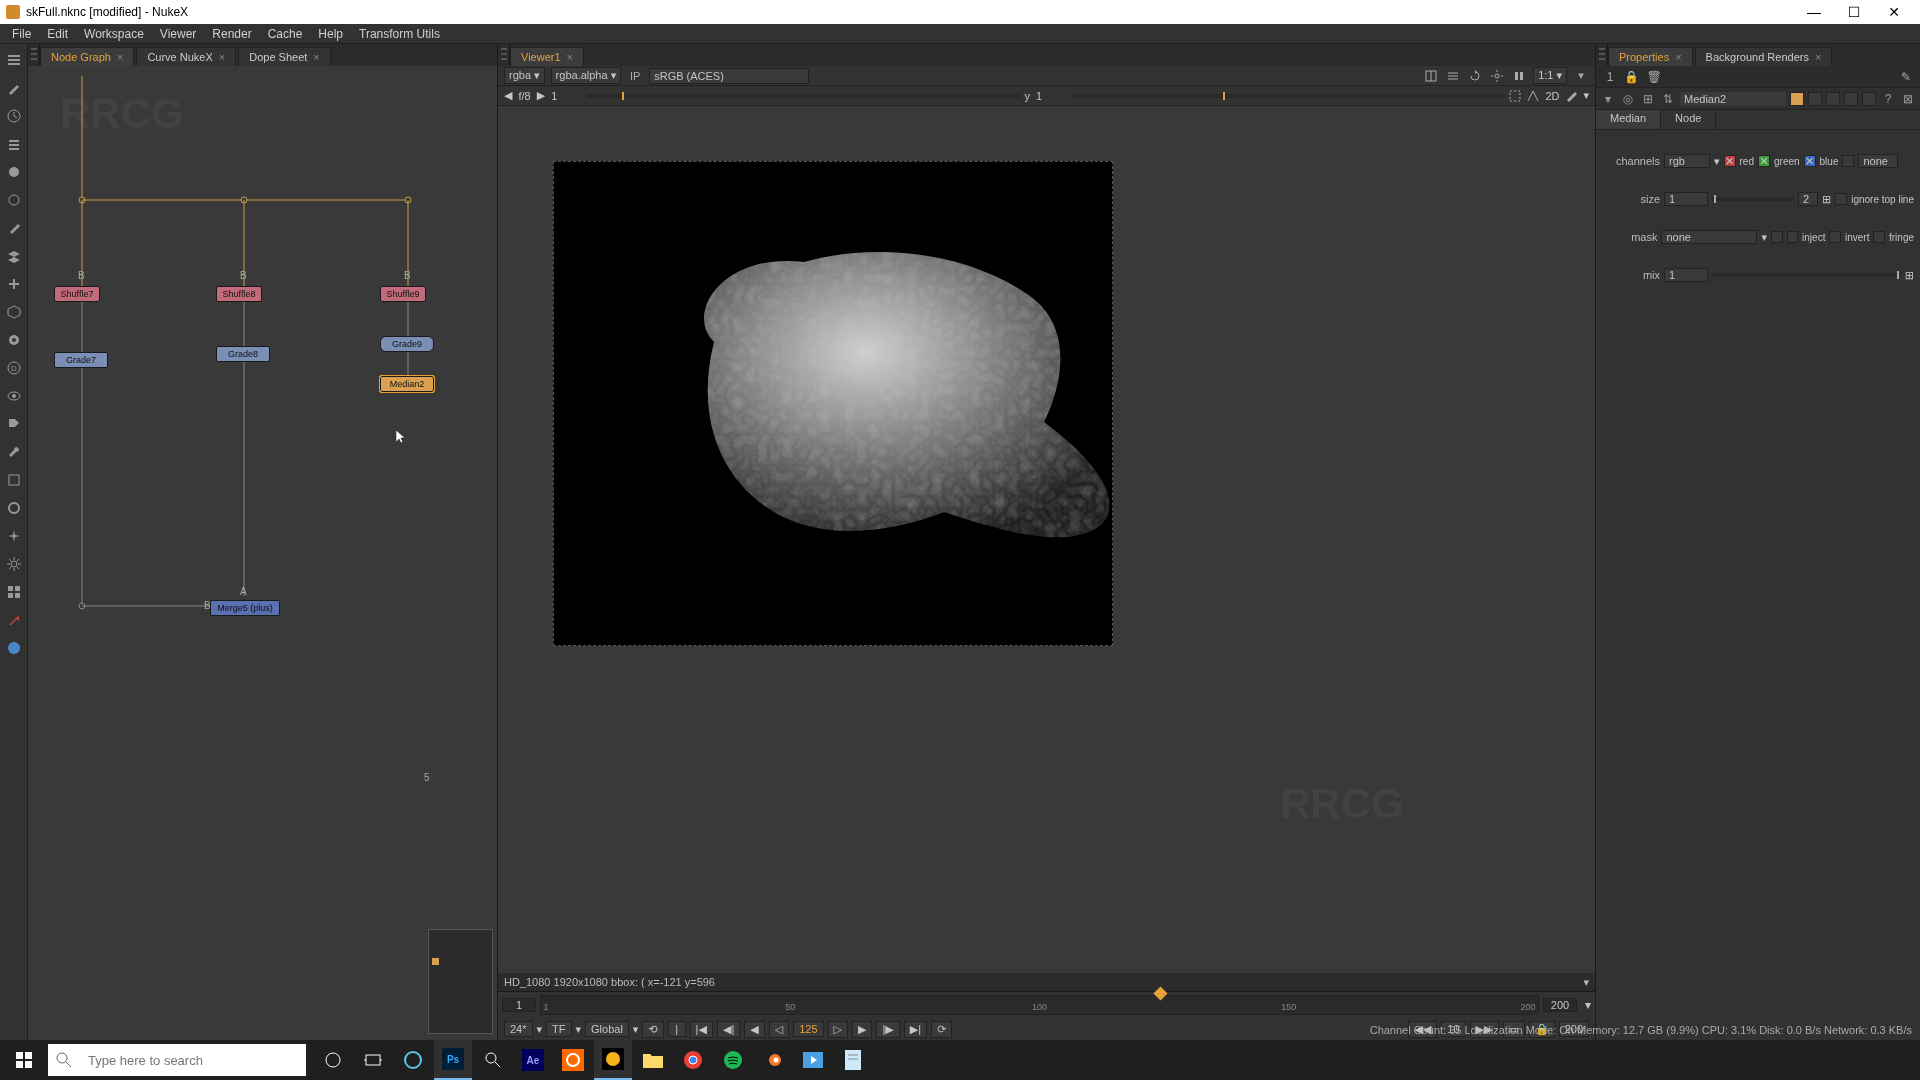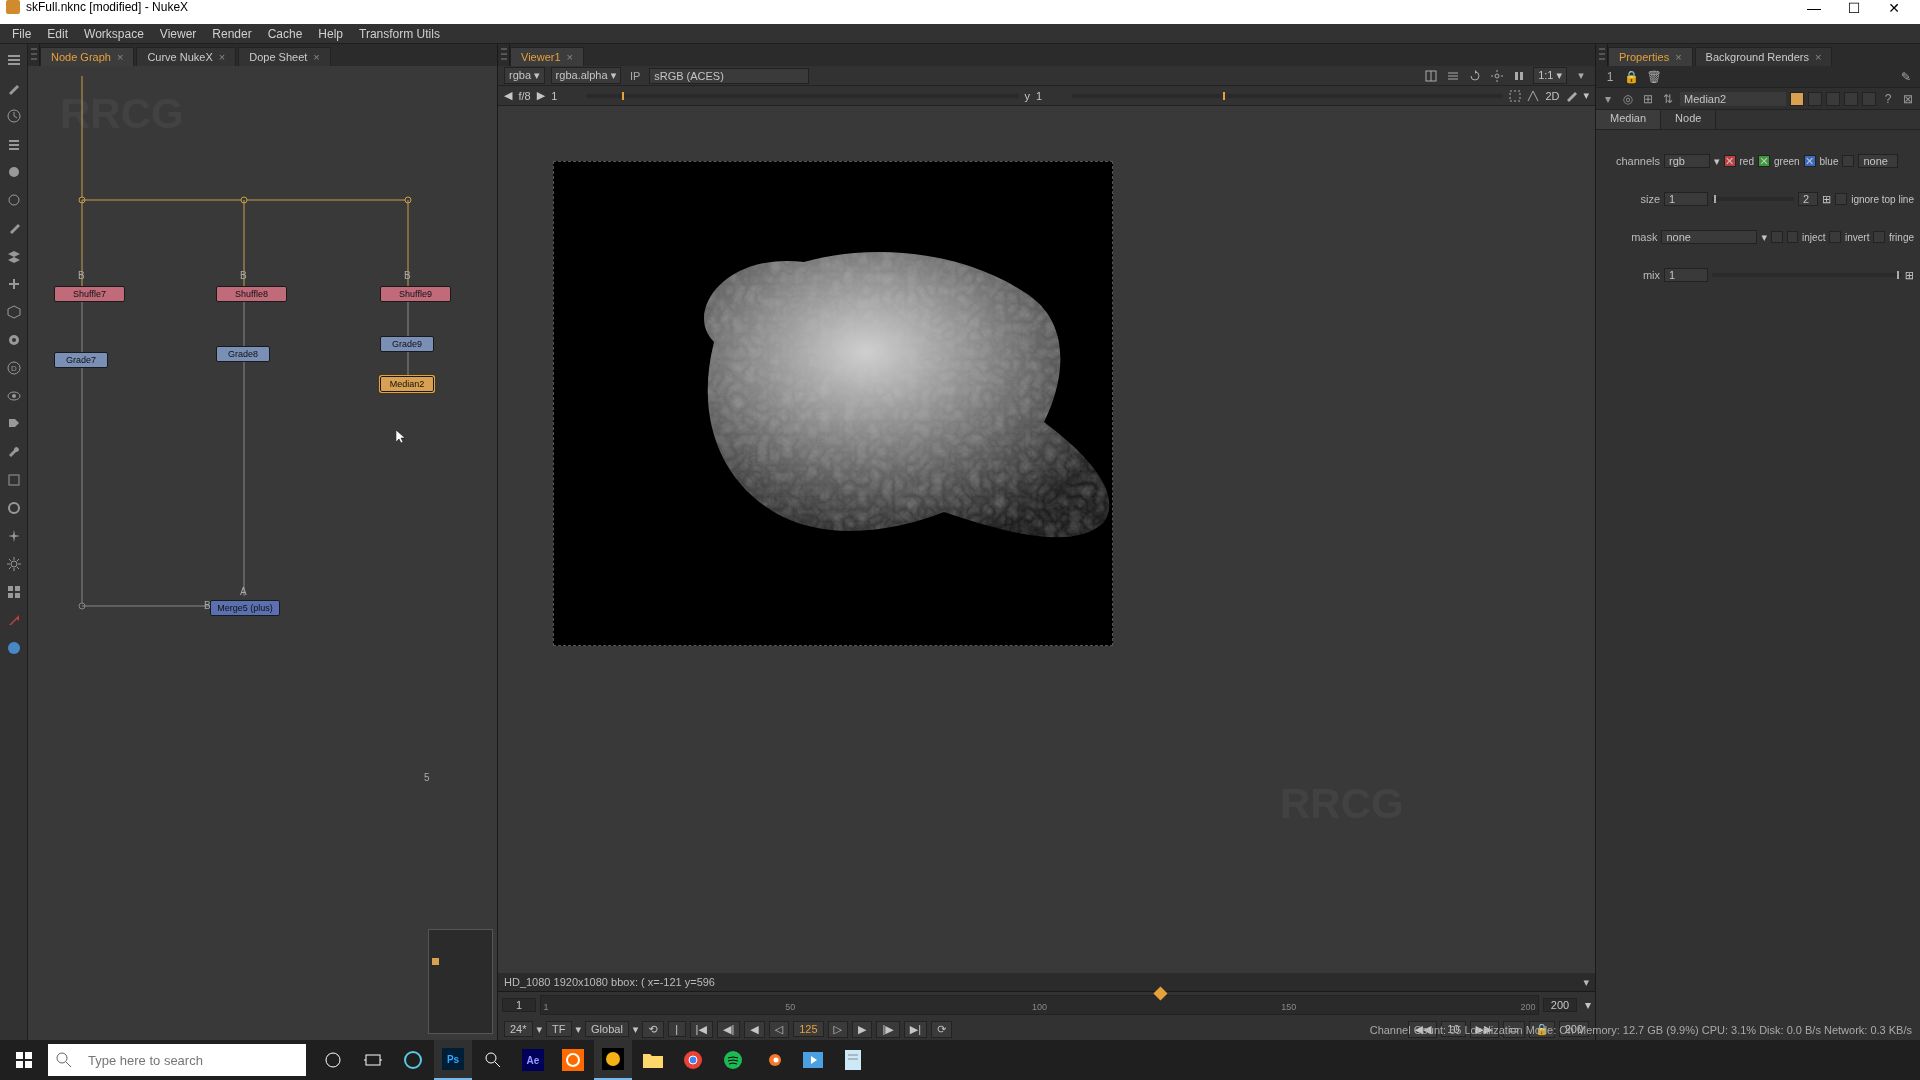--- a/index.html
+++ b/index.html
@@ -1,19 +1,19 @@
 <!DOCTYPE html>
 <html><head>
 <meta charset="utf-8">
 <style>
 * { margin: 0; padding: 0; box-sizing: border-box; font-family: "Segoe UI", Arial, sans-serif; }
 html, body { width: 1920px; height: 1080px; background: #393939; color: #c5c5c5; overflow: hidden; font-size: 12px; }
 
 
-.titlebar { height: 24px; background: #fff; color: #000; display: flex; padding: 0 6px; }
+.titlebar { height: 24px; background: #fff; color: #000; display: flex; align-items: center; padding: 0 6px; }
 .titlebar .icon { width: 14px; height: 14px; background: #d08c2c; border-radius: 2px; margin-right: 6px; }
 .titlebar .title { flex: 1; font-size: 12px; }
 .titlebar .winbtn { width: 40px; text-align: center; font-size: 14px; cursor: pointer; }
 
 
 .menubar { height: 20px; background: #323232; display: flex; align-items: center; padding: 0 4px; border-bottom: 1px solid #1e1e1e; }
 .menubar .item { padding: 10px 8px; font-size: 12px; color: #d0d0d0; cursor: pointer; }
 
 
 .main { display: flex; height: calc(100% - 24px - 20px - 40px); }
@@ -28,21 +28,21 @@
 .panel-tab.active { background: #3c3c3c; color: #e5a13a; }
 .panel-tab .close { margin-left: 6px; color: #888; }
 .panel-handle { width: 12px; background: #2b2b2b; border-right: 1px solid #1a1a1a; display: flex; flex-direction: column; align-items: center; padding-top: 4px; gap: 3px; }
 .panel-handle span { width: 6px; height: 2px; background: #555; }
 
 
 .nodegraph-wrap { width: 470px; display: flex; flex-direction: column; border-right: 1px solid #1a1a1a; }
 .nodegraph { flex: 1; position: relative; background: #393939; overflow: hidden; }
 .ng-svg { position: absolute; inset: 0; width: 100%; height: 100%; }
 .ng-node { position: absolute; border: 1px solid #1a1a1a; border-radius: 2px; font-size: 9px; text-align: center; line-height: 12px; color: #111; padding: 1px 3px; }
-.ng-node.shuffle { background: #c06a7a; width: 71px; }
+.ng-node.shuffle { background: #c06a7a; width: 46px; }
 .ng-node.grade { background: #7a8fb5; width: 54px; }
 .ng-node.median { background: #d8a050; width: 54px; }
 .ng-node.merge { background: #5a70b0; width: 70px; }
 .ng-node.selected { outline: 1px solid #e5a13a; box-shadow: 0 0 0 1px #e5a13a; }
 .ng-label { position: absolute; font-size: 10px; color: #aaa; }
 .ng-nav { position: absolute; right: 4px; bottom: 6px; width: 65px; height: 105px; border: 1px solid #555; background: rgba(40,40,40,0.8); }
 .ng-nav-inner { position: absolute; left: 3px; top: 28px; width: 7px; height: 7px; background: #d8a050; }
 
 
 .viewer-wrap { flex: 1; display: flex; flex-direction: column; border-right: 1px solid #1a1a1a; min-width: 0; }
@@ -305,21 +305,21 @@
       <div class="ng-label" style="left:50px;top:204px;">B</div>
       <div class="ng-label" style="left:212px;top:204px;">B</div>
       <div class="ng-label" style="left:376px;top:204px;">B</div>
 
       <div class="ng-node shuffle" style="left:26px;top:220px;">Shuffle7</div>
       <div class="ng-node shuffle" style="left:188px;top:220px;">Shuffle8</div>
       <div class="ng-node shuffle" style="left:352px;top:220px;">Shuffle9</div>
 
       <div class="ng-node grade" style="left:26px;top:286px;">Grade7</div>
       <div class="ng-node grade" style="left:188px;top:280px;">Grade8</div>
-      <div class="ng-node grade" style="left:352px;top:270px;">Grade9</div>
+      <div class="ng-node grade" style="left:352px;top:270px;border-radius:6px;">Grade9</div>
 
       <div class="ng-node median selected" style="left:352px;top:310px;">Median2</div>
 
       <div class="ng-label" style="left:212px;top:520px;">A</div>
       <div class="ng-label" style="left:176px;top:534px;">B</div>
 
       <div class="ng-node merge" style="left:182px;top:534px;">Merge5 (plus)</div>
 
       <div class="ng-label" style="left:396px;top:706px;">5</div>
 

